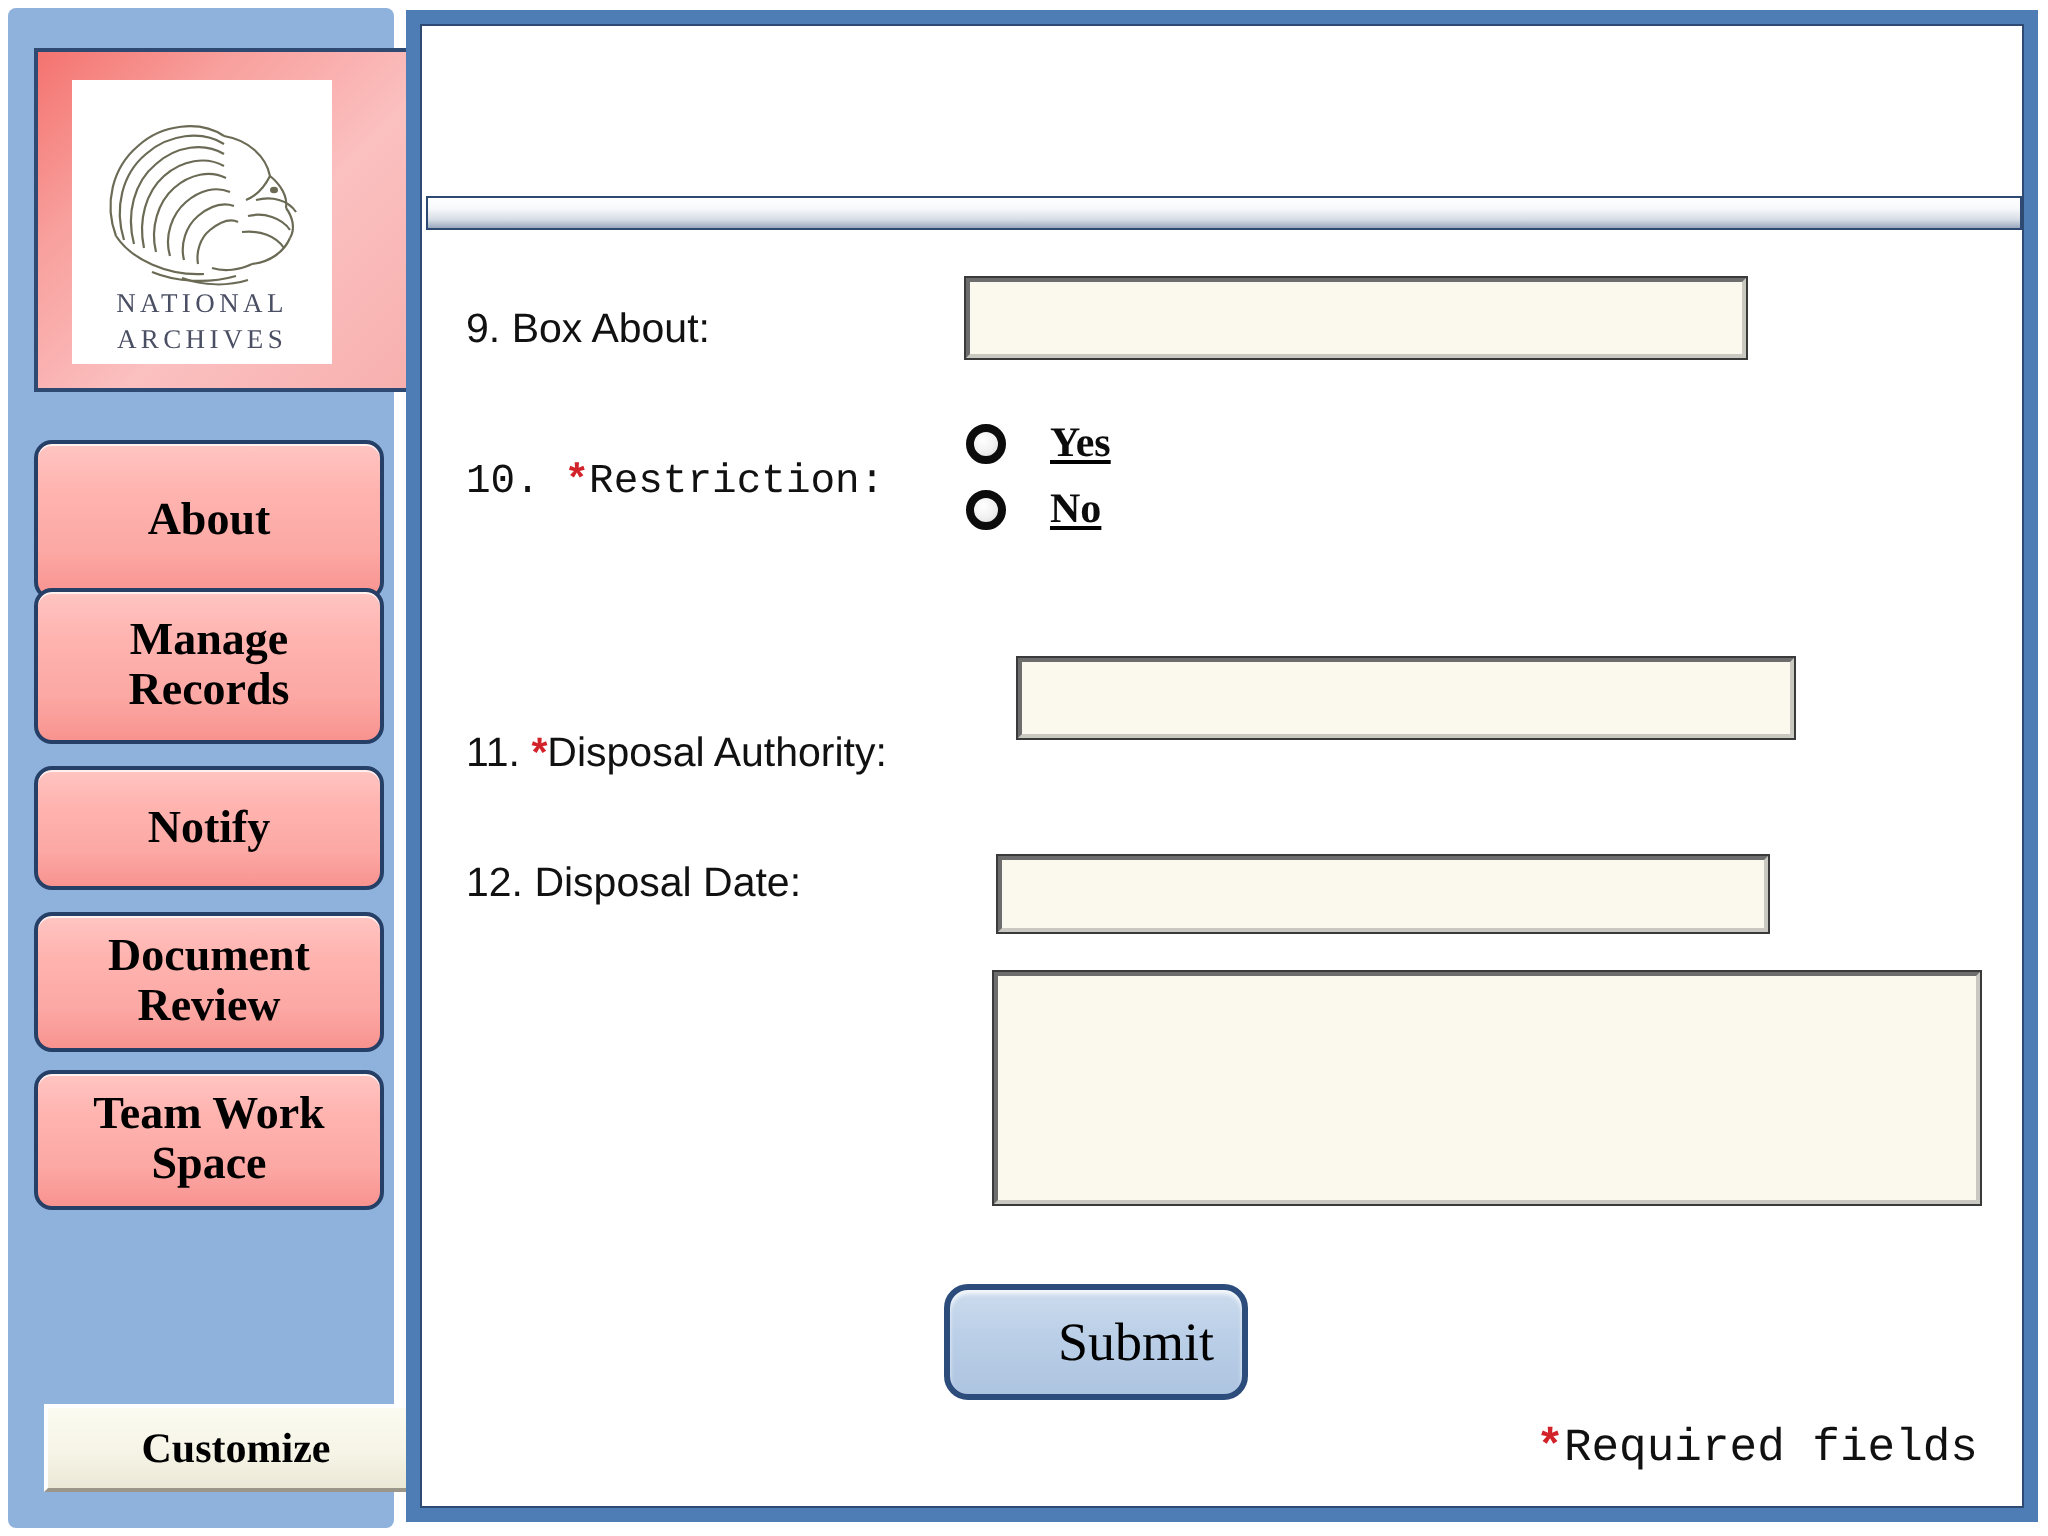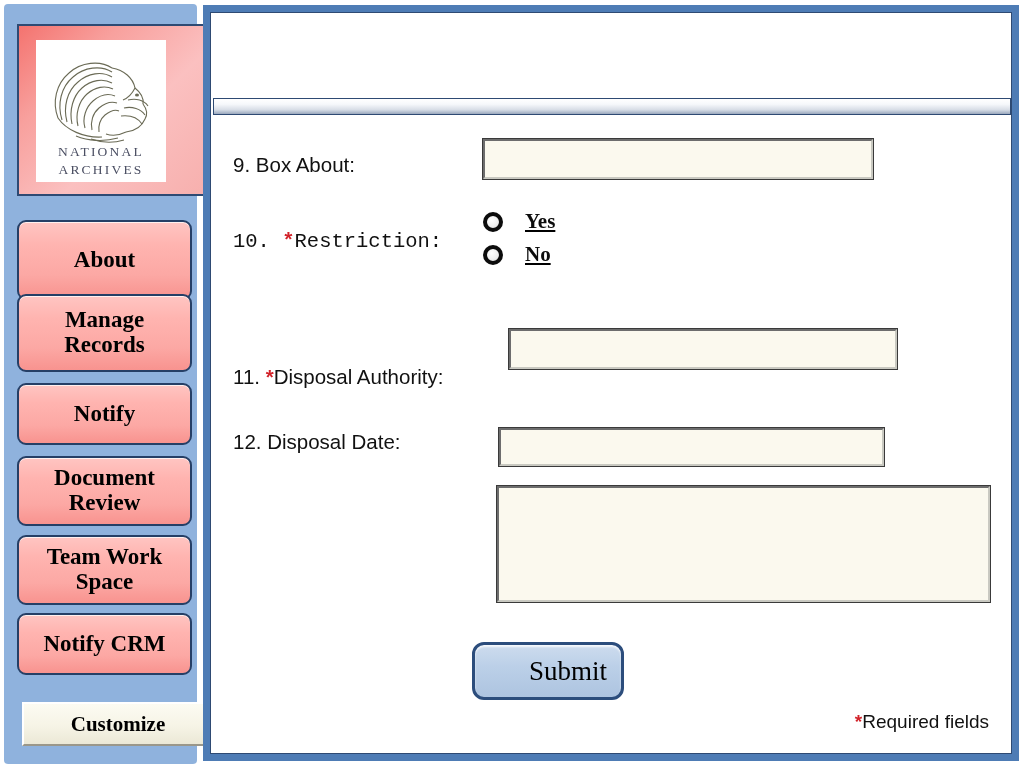--- a/index.html
+++ b/index.html
@@ -249,22 +249,22 @@
     justify-content: center;
     cursor: pointer;
     box-shadow: inset 0 2px 2px rgba(255,255,255,0.8);
     padding-left: 40px;
   }
 
   #required-note {
     position: absolute;
     right: 22px;
     top: 594px;
-    font-family: Liberation Sans, sans-serif;
-    font-size: 19px;
+    font-family: Liberation Mono, monospace;
+    font-size: 23px;
     color: #111111;
     white-space: nowrap;
   }
 </style>
 </head>
 <body>
 
 <div id="app">
 
   <div id="sidebar">
@@ -317,23 +317,20 @@
     <div class="nav-btn" id="btn-document">
       <span style="white-space:pre-line">Document
 Review</span>
     </div>
 
     <div class="nav-btn" id="btn-team">
       <span style="white-space:pre-line">Team Work
 Space</span>
     </div>
 
-    <div class="nav-btn" id="btn-notify">
-      <span>Notify CRM</span>
-    </div>
 
     <div id="btn-customize">
       <span>Customize</span>
     </div>
   </div>
 
   <div id="main-panel">
     <div id="main-inner">
 
 

